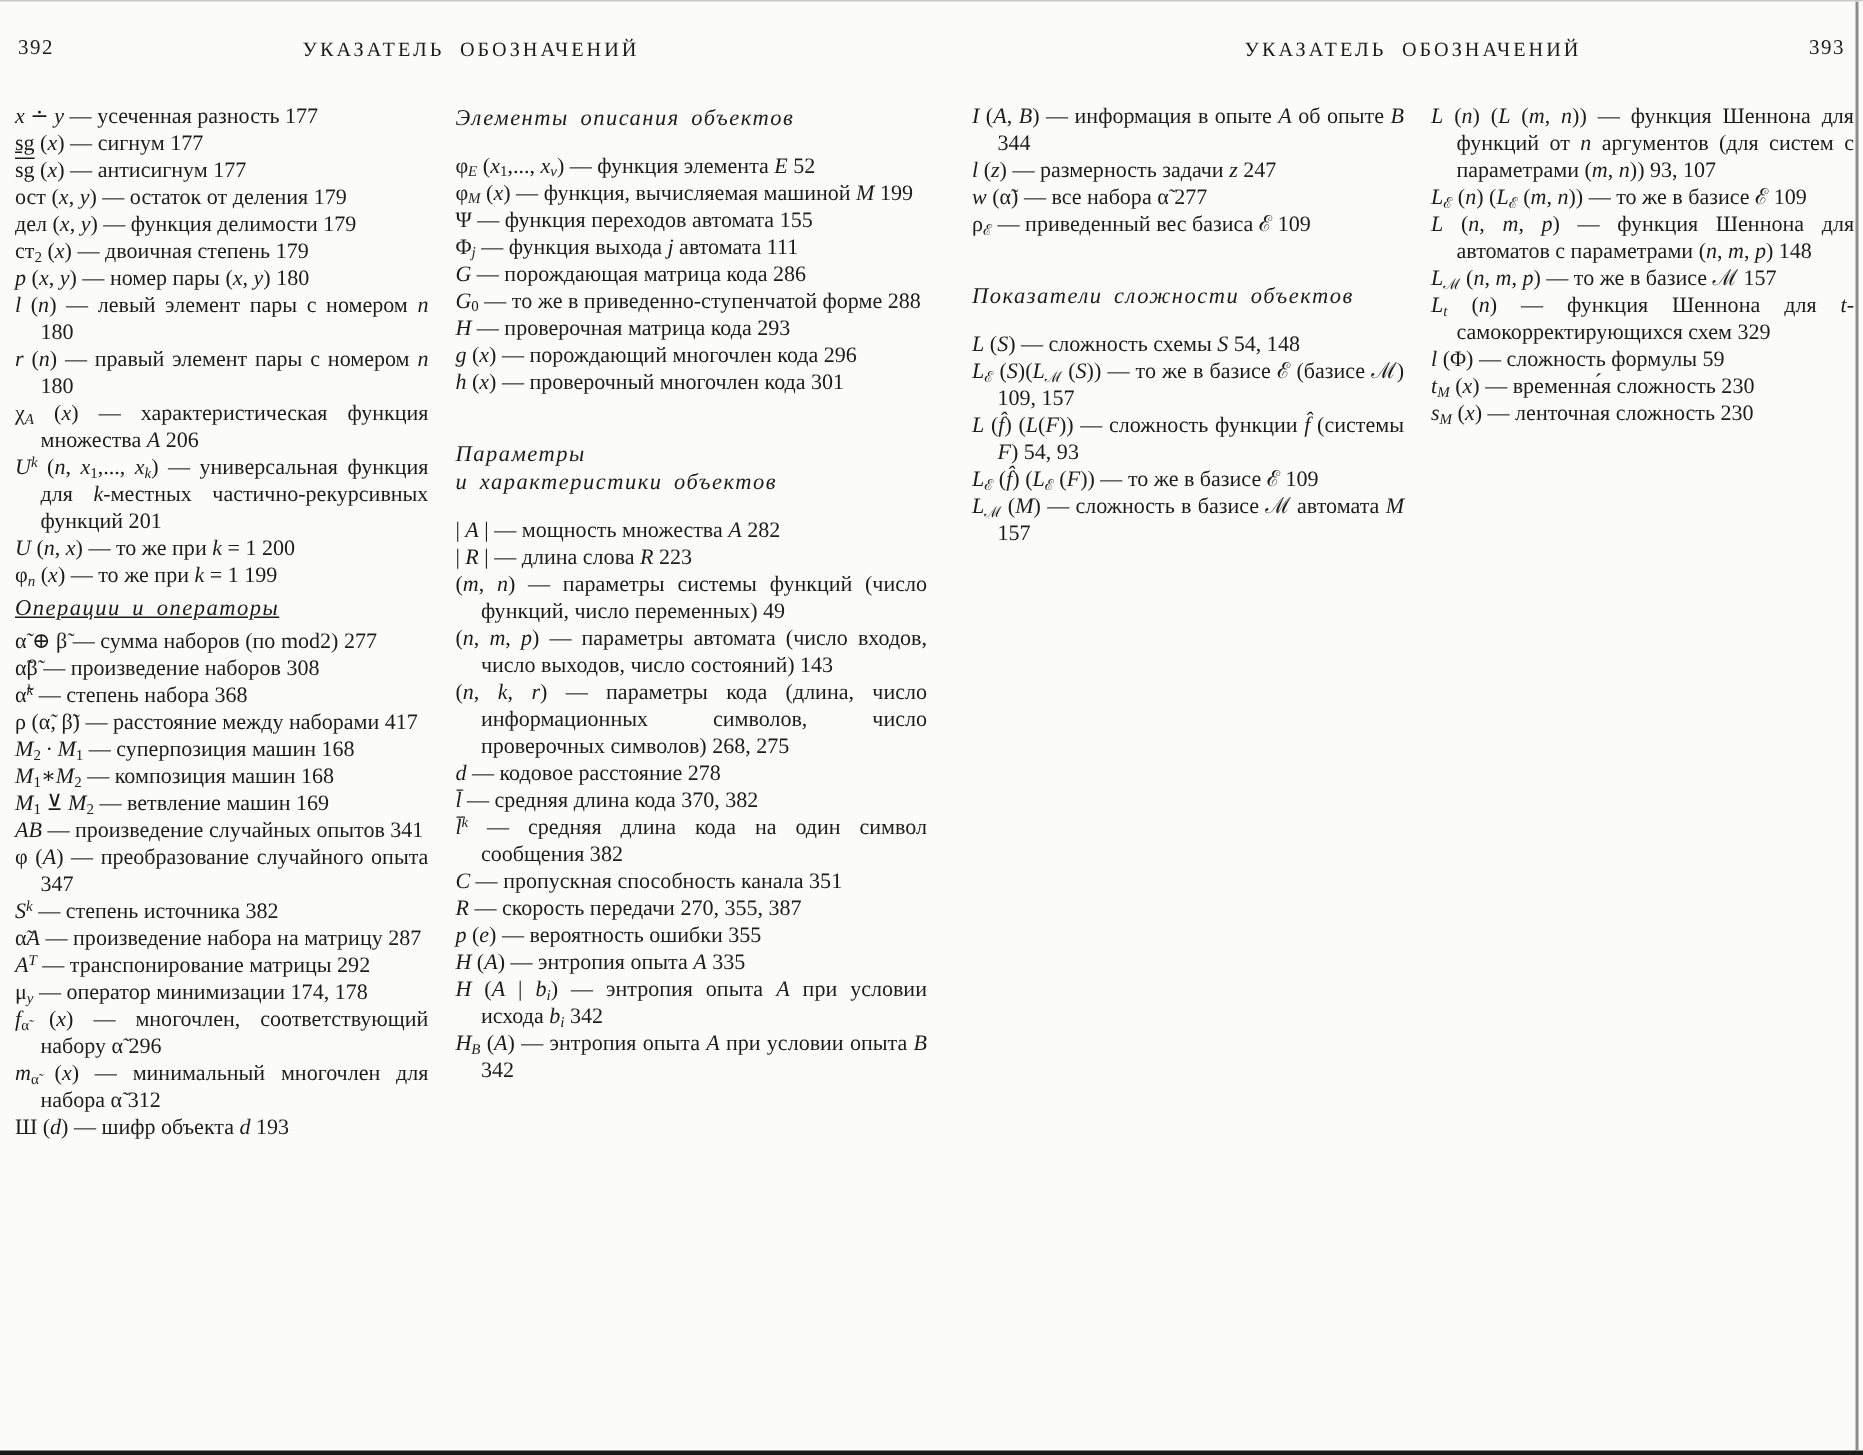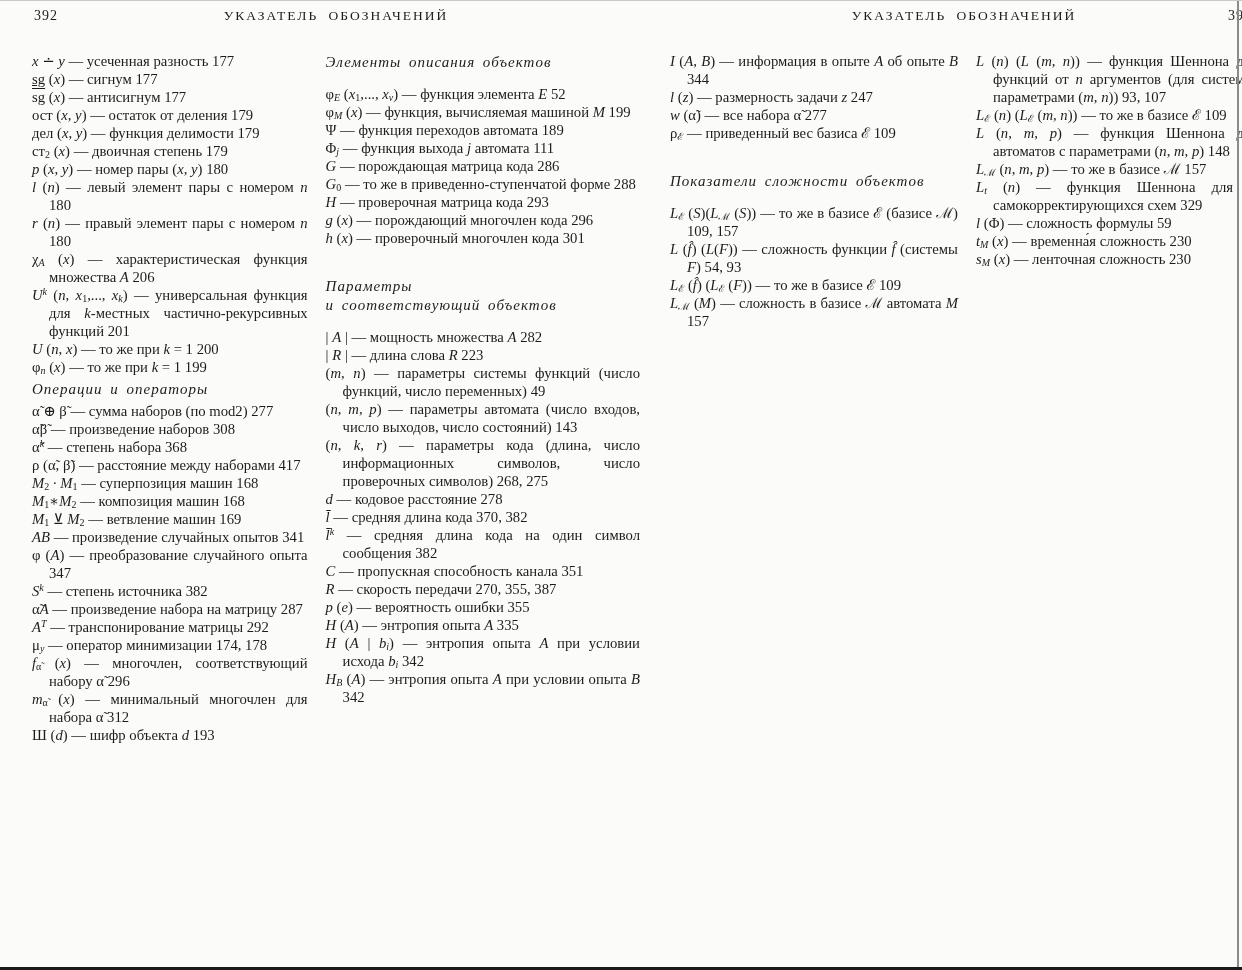--- a/index.html
+++ b/index.html
@@ -11,21 +11,21 @@
     border-top:1px solid #c9c9c6;
     border-bottom:3px solid #1a1a1a;
     box-sizing:border-box;
     font-family:"Liberation Serif","DejaVu Serif",serif;
     color:#1c1c1c;
   }
   .edge-line{
     position:absolute;top:0;bottom:0;right:3px;width:2px;
     background:#8b8b89;
   }
-  .page{position:absolute;top:0;box-sizing:border-box;padding-top:7px;margin-left:22px;}
+  .page{position:absolute;top:0;box-sizing:border-box;padding-top:24px;}
   .page-left{left:10px;width:608px;}
   .page-right{left:648px;width:588px;}
   .page-header{
     position:relative;height:18px;margin-bottom:26px;
     font-size:13.5px;letter-spacing:2px;word-spacing:5px;
     text-align:center;white-space:nowrap;
   }
   .pagenum{position:absolute;top:0;font-size:14px;letter-spacing:1px;}
   .pagenum.pos-left{left:2px;}
   .pagenum.pos-right{right:6px;}
@@ -41,21 +41,21 @@
     text-align:justify;
     padding-left:17px;text-indent:-17px;
   }
   .heading{
     font-style:italic;
     font-size:15px;line-height:19px;
     letter-spacing:1px;word-spacing:3px;
     margin:30px 0 13px;
     white-space:pre-line;
   }
-  .heading.tight{margin:4px 0 3px;}
+  .heading.tight{margin:4px 0 3px;text-decoration:underline;}
   .col > .heading:first-child{margin-top:1px;}
   .entry i{font-style:italic;}
   sub{font-size:68%;vertical-align:-0.25em;line-height:0;}
   sup{font-size:68%;vertical-align:0.5em;line-height:0;}
   .ul{text-decoration:underline;}
   .ol{text-decoration:overline;}
 </style>
 </head>
 <body>
 
@@ -96,29 +96,29 @@
           <div class="entry"><i>A</i><sup><i>T</i></sup> — транспонирование матрицы 292</div>
           <div class="entry">μ<sub><i>y</i></sub> — оператор минимизации 174, 178</div>
           <div class="entry"><i>f</i><sub>α̃</sub> (<i>x</i>) — многочлен, соответствующий набору α̃ 296</div>
           <div class="entry"><i>m</i><sub>α̃</sub> (<i>x</i>) — минимальный многочлен для набора α̃ 312</div>
           <div class="entry">Ш (<i>d</i>) — шифр объекта <i>d</i> 193</div>
         </div>
       <div class="col col-b">
           <div class="heading">Элементы описания объектов</div>
           <div class="entry">φ<sub><i>E</i></sub> (<i>x</i><sub>1</sub>,..., <i>x</i><sub><i>v</i></sub>) — функция элемента <i>E</i> 52</div>
           <div class="entry">φ<sub><i>M</i></sub> (<i>x</i>) — функция, вычисляемая машиной <i>M</i> 199</div>
-          <div class="entry">Ψ — функция переходов автомата 189</div>
+          <div class="entry">Ψ — функция переходов автомата 155</div>
           <div class="entry">Φ<sub><i>j</i></sub> — функция выхода <i>j</i> автомата 111</div>
           <div class="entry"><i>G</i> — порождающая матрица кода 286</div>
           <div class="entry"><i>G</i><sub>0</sub> — то же в приведенно-ступенчатой форме 288</div>
           <div class="entry"><i>H</i> — проверочная матрица кода 293</div>
           <div class="entry"><i>g</i> (<i>x</i>) — порождающий многочлен кода 296</div>
           <div class="entry"><i>h</i> (<i>x</i>) — проверочный многочлен кода 301</div>
           <div class="heading">Параметры
-и соответствующий объектов</div>
+и характеристики объектов</div>
           <div class="entry">| <i>A</i> | — мощность множества <i>A</i> 282</div>
           <div class="entry">| <i>R</i> | — длина слова <i>R</i> 223</div>
           <div class="entry">(<i>m</i>, <i>n</i>) — параметры системы функций (число функций, число переменных) 49</div>
           <div class="entry">(<i>n</i>, <i>m</i>, <i>p</i>) — параметры автомата (число входов, число выходов, число состояний) 143</div>
           <div class="entry">(<i>n</i>, <i>k</i>, <i>r</i>) — параметры кода (длина, число информационных символов, число проверочных символов) 268, 275</div>
           <div class="entry"><i>d</i> — кодовое расстояние 278</div>
           <div class="entry"><i>l̄</i> — средняя длина кода 370, 382</div>
           <div class="entry"><i>l̄</i><sup><i>k</i></sup> — средняя длина кода на один символ сообщения 382</div>
           <div class="entry"><i>C</i> — пропускная способность канала 351</div>
           <div class="entry"><i>R</i> — скорость передачи 270, 355, 387</div>
@@ -135,20 +135,21 @@
       <span class="running-title">УКАЗАТЕЛЬ ОБОЗНАЧЕНИЙ</span>
       <span class="pagenum pos-right">393</span>
     </div>
     <div class="cols">
       <div class="col col-a">
           <div class="entry"><i>I</i> (<i>A</i>, <i>B</i>) — информация в опыте <i>A</i> об опыте <i>B</i> 344</div>
           <div class="entry"><i>l</i> (<i>z</i>) — размерность задачи <i>z</i> 247</div>
           <div class="entry"><i>w</i> (α̃) — все набора α̃ 277</div>
           <div class="entry">ρ<sub>ℰ</sub> — приведенный вес базиса ℰ 109</div>
           <div class="heading">Показатели сложности объектов</div>
+          <div class="entry"><i>L</i> (<i>S</i>) — сложность схемы <i>S</i> 54, 148</div>
           <div class="entry"><i>L</i><sub>ℰ</sub> (<i>S</i>)(<i>L</i><sub>ℳ</sub> (<i>S</i>)) — то же в базисе ℰ (базисе ℳ) 109, 157</div>
           <div class="entry"><i>L</i> (<i>f̂</i>) (<i>L</i>(<i>F</i>)) — сложность функции <i>f̂</i> (системы <i>F</i>) 54, 93</div>
           <div class="entry"><i>L</i><sub>ℰ</sub> (<i>f̂</i>) (<i>L</i><sub>ℰ</sub> (<i>F</i>)) — то же в базисе ℰ 109</div>
           <div class="entry"><i>L</i><sub>ℳ</sub> (<i>M</i>) — сложность в базисе ℳ автомата <i>M</i> 157</div>
         </div>
       <div class="col col-b">
           <div class="entry"><i>L</i> (<i>n</i>) (<i>L</i> (<i>m</i>, <i>n</i>)) — функция Шеннона для функций от <i>n</i> аргументов (для систем с параметрами (<i>m</i>, <i>n</i>)) 93, 107</div>
           <div class="entry"><i>L</i><sub>ℰ</sub> (<i>n</i>) (<i>L</i><sub>ℰ</sub> (<i>m</i>, <i>n</i>)) — то же в базисе ℰ 109</div>
           <div class="entry"><i>L</i> (<i>n</i>, <i>m</i>, <i>p</i>) — функция Шеннона для автоматов с параметрами (<i>n</i>, <i>m</i>, <i>p</i>) 148</div>
           <div class="entry"><i>L</i><sub>ℳ</sub> (<i>n</i>, <i>m</i>, <i>p</i>) — то же в базисе ℳ 157</div>

